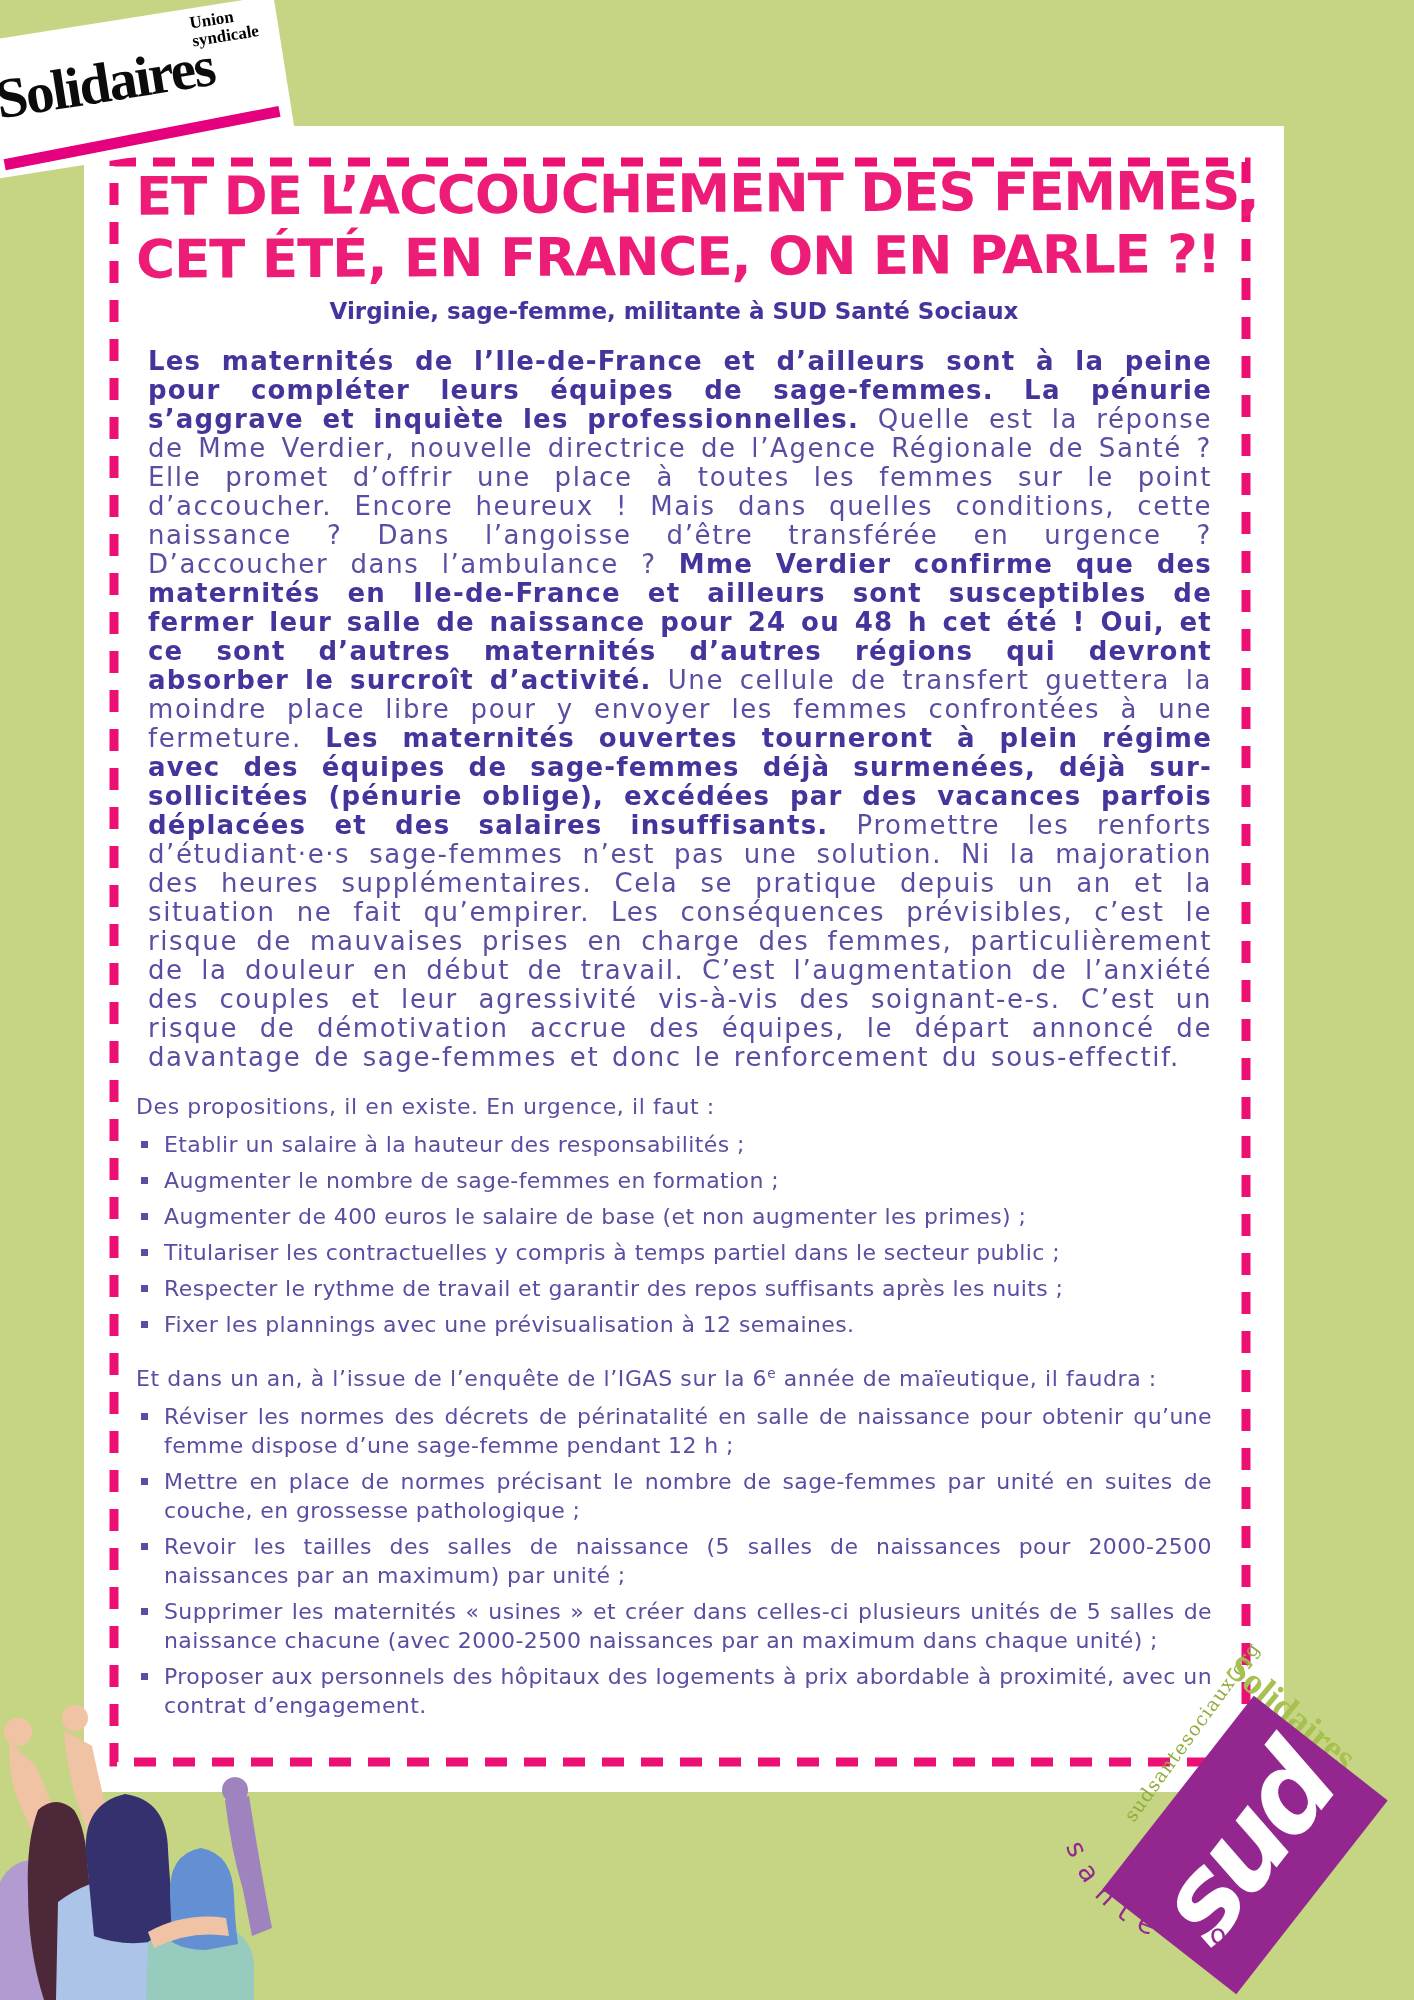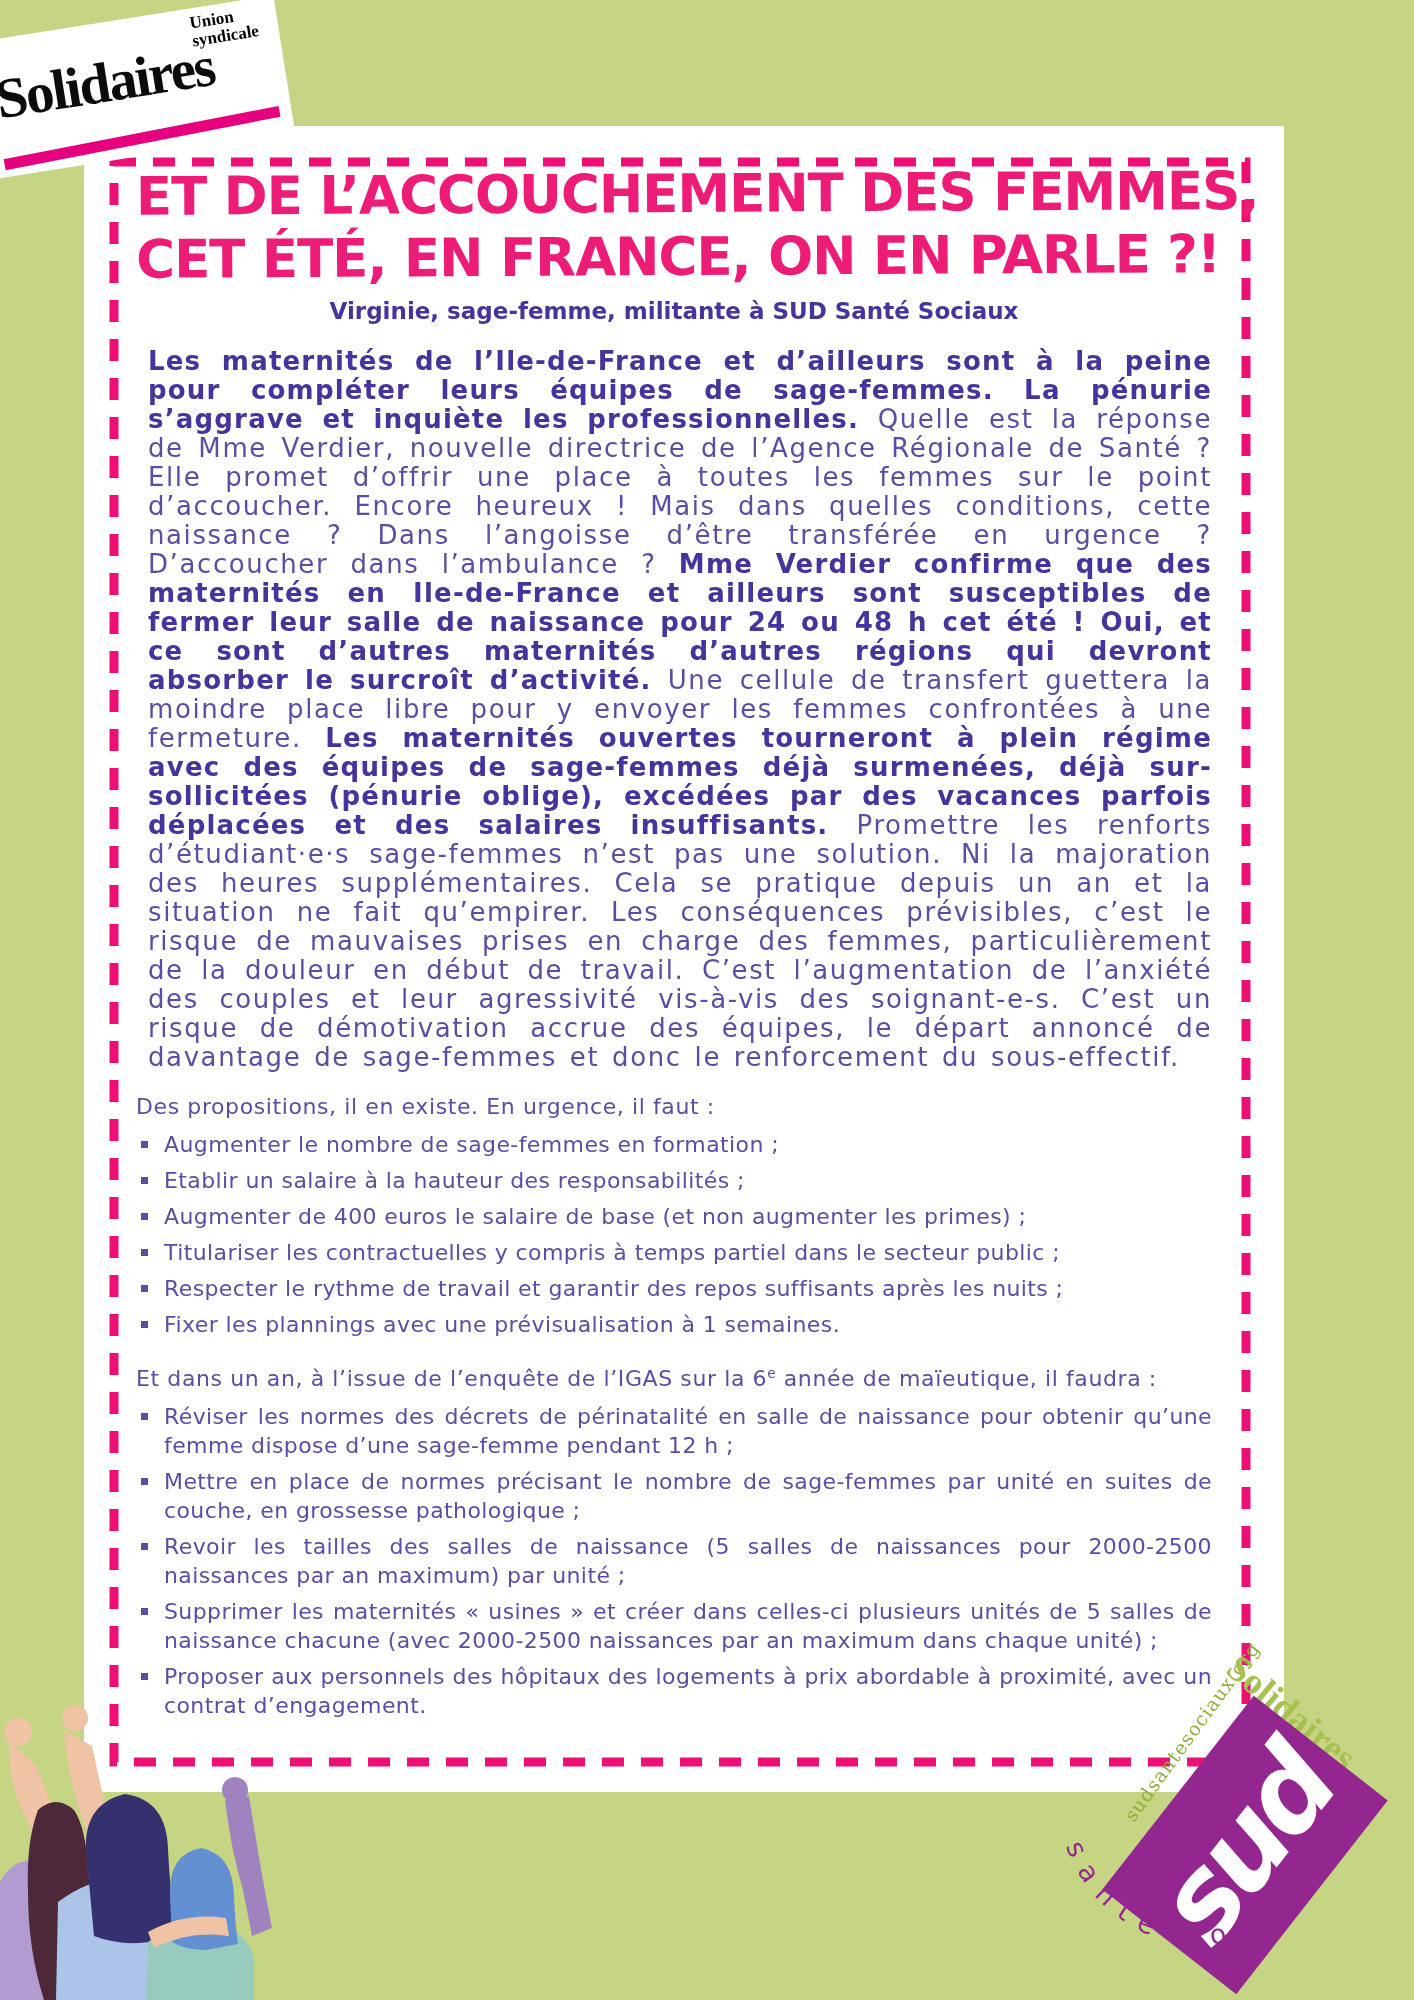--- a/index.html
+++ b/index.html
@@ -151,26 +151,26 @@
       <span class="hl">ET DE L’ACCOUCHEMENT DES FEMMES,</span>
       <span class="hl">CET ÉTÉ, EN FRANCE, ON EN PARLE ?!</span>
     </h1>
 
     <div class="byline">Virginie, sage-femme, militante à SUD Santé Sociaux</div>
 
     <p class="body-text"><span class="bold">Les maternités de l’Ile-de-France et d’ailleurs sont à la peine pour compléter leurs équipes de sage-femmes. La pénurie s’aggrave et inquiète les professionnelles. </span><span>Quelle est la réponse de Mme Verdier, nouvelle directrice de l’Agence Régionale de Santé&nbsp;? Elle promet d’offrir une place à toutes les femmes sur le point d’accoucher. Encore heureux&nbsp;! Mais dans quelles conditions, cette naissance&nbsp;? Dans l’angoisse d’être transférée en urgence&nbsp;? D’accoucher dans l’ambulance&nbsp;? </span><span class="bold">Mme Verdier confirme que des maternités en Ile-de-France et ailleurs sont susceptibles de fermer leur salle de naissance pour 24 ou 48 h cet été&nbsp;! Oui, et ce sont d’autres maternités d’autres régions qui devront absorber le surcroît d’activité. </span><span>Une cellule de transfert guettera la moindre place libre pour y envoyer les femmes confrontées à une fermeture. </span><span class="bold">Les maternités ouvertes tourneront à plein régime avec des équipes de sage-femmes déjà surmenées, déjà sur-sollicitées (pénurie oblige), excédées par des vacances parfois déplacées et des salaires insuffisants. </span><span>Promettre les renforts d’étudiant·e·s sage-femmes n’est pas une solution. Ni la majoration des heures supplémentaires. Cela se pratique depuis un an et la situation ne fait qu’empirer. Les conséquences prévisibles, c’est le risque de mauvaises prises en charge des femmes, particulièrement de la douleur en début de travail. C’est l’augmentation de l’anxiété des couples et leur agressivité vis-à-vis des soignant-e-s. C’est un risque de démotivation accrue des équipes, le départ annoncé de davantage de sage-femmes et donc le renforcement du sous-effectif.</span></p>
 
     <p class="section-intro">Des propositions, il en existe. En urgence, il faut&nbsp;:</p>
     <ul class="bullets">
+        <li>Etablir un salaire à la hauteur des responsabilités&nbsp;;</li>
         <li>Augmenter le nombre de sage-femmes en formation&nbsp;;</li>
-        <li>Etablir un salaire à la hauteur des responsabilités&nbsp;;</li>
         <li>Augmenter de 400 euros le salaire de base (et non augmenter les primes)&nbsp;;</li>
         <li>Titulariser les contractuelles y compris à temps partiel dans le secteur public&nbsp;;</li>
         <li>Respecter le rythme de travail et garantir des repos suffisants après les nuits&nbsp;;</li>
-        <li>Fixer les plannings avec une prévisualisation à 1 semaines.</li>
+        <li>Fixer les plannings avec une prévisualisation à 12 semaines.</li>
       </ul>
 
     <p class="section-intro"><span>Et dans un an, à l’issue de l’enquête de l’IGAS sur la 6</span><sup>e</sup><span> année de maïeutique, il faudra&nbsp;:</span></p>
     <ul class="bullets">
         <li>Réviser les normes des décrets de périnatalité en salle de naissance pour obtenir qu’une femme dispose d’une sage-femme pendant 12 h&nbsp;;</li>
         <li>Mettre en place de normes précisant le nombre de sage-femmes par unité en suites de couche, en grossesse pathologique&nbsp;;</li>
         <li>Revoir les tailles des salles de naissance (5 salles de naissances pour 2000-2500 naissances par an maximum) par unité&nbsp;;</li>
         <li>Supprimer les maternités «&nbsp;usines&nbsp;» et créer dans celles-ci plusieurs unités de 5 salles de naissance chacune (avec 2000-2500 naissances par an maximum dans chaque unité)&nbsp;;</li>
         <li>Proposer aux personnels des hôpitaux des logements à prix abordable à proximité, avec un contrat d’engagement.</li>
       </ul>

